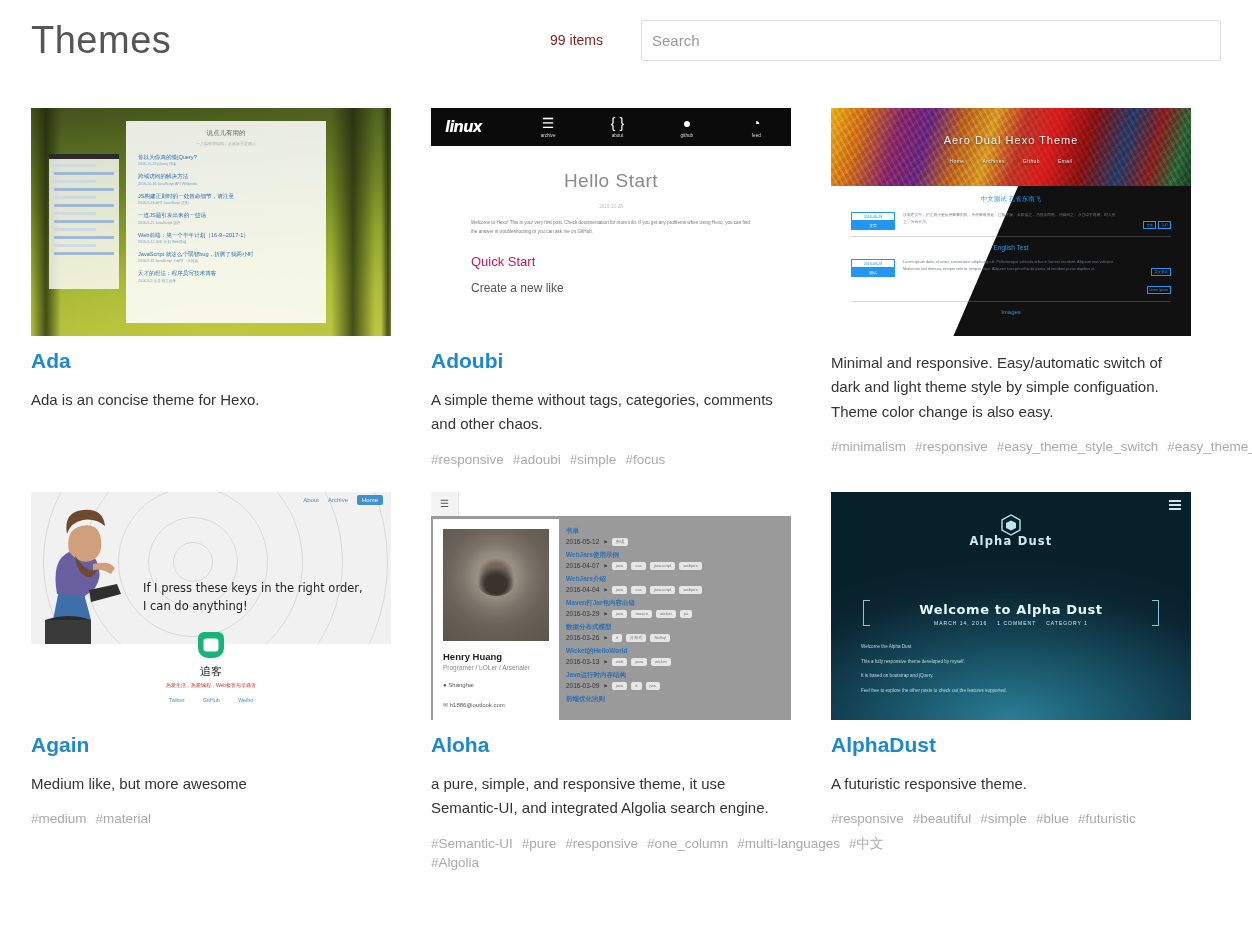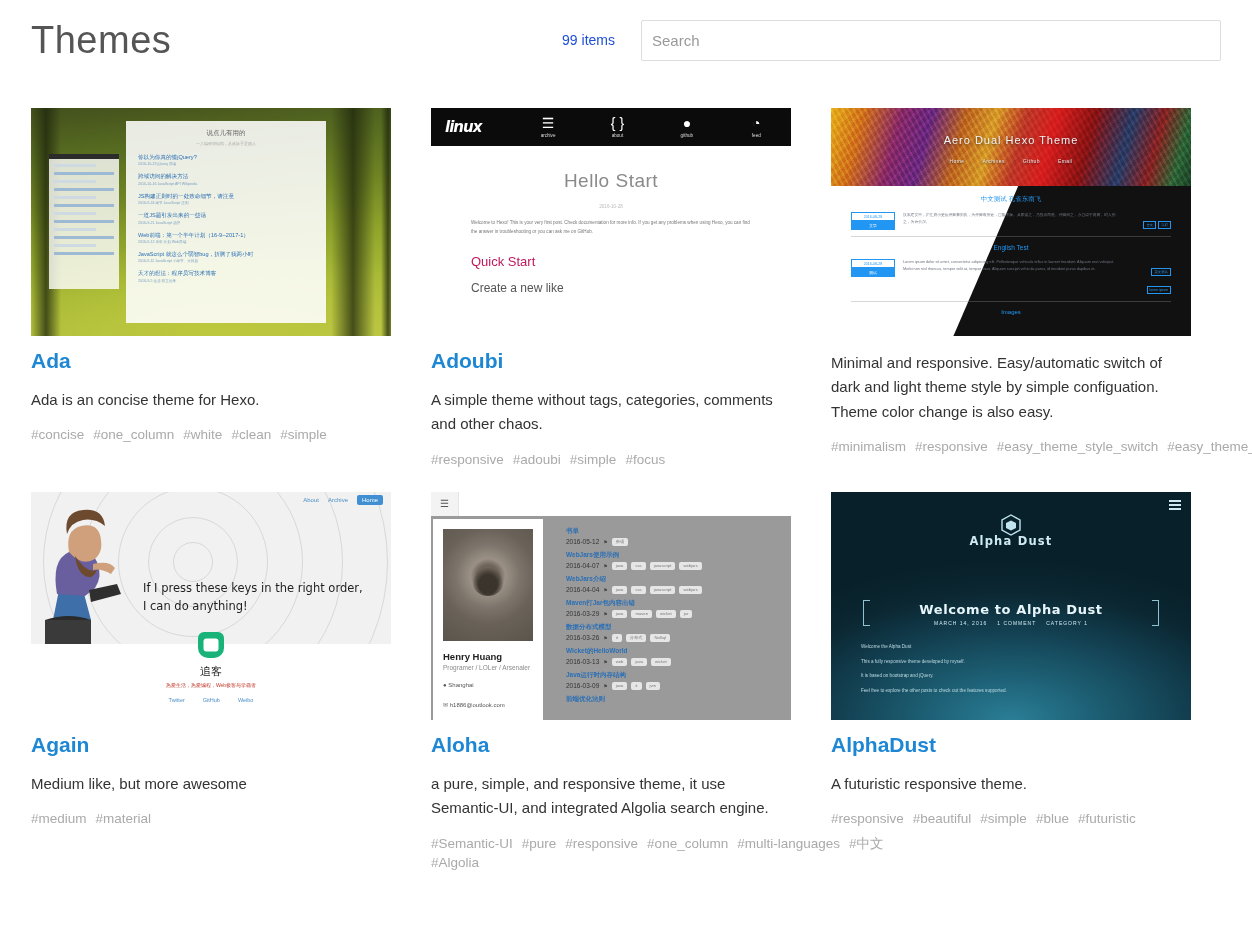--- a/index.html
+++ b/index.html
@@ -30,22 +30,22 @@
     margin: 0;
     white-space: nowrap;
   }
   .header-right {
     margin-left: auto;
     display: flex;
     align-items: center;
   }
   .item-count {
     font-size: 14px;
-    color: #1d4ed8;
-    margin-right: 26px;
+    color: #7f1d1d;
+    margin-right: 38px;
     white-space: nowrap;
   }
   .search-box {
     width: 580px;
     height: 41px;
     border: 1px solid #dddddd;
     border-radius: 2px;
     padding: 0 10px;
     font-size: 15px;
     font-family: "Liberation Sans", sans-serif;
@@ -263,21 +263,21 @@
 
   
   .t-aloha { background: #9a9a9a; position: relative; }
   .t-aloha .topbar { height: 24px; background: #ffffff; }
   .t-aloha .menubtn {
     width: 28px; height: 24px; background: #f3f3f3;
     display: flex; align-items: center; justify-content: center;
     color: #555; font-size: 10px; border-right: 1px solid #e5e5e5;
   }
   .t-aloha .prof {
-    position: absolute; left: 2px; top: 27px; width: 110px; bottom: 0;
+    position: absolute; left: 2px; top: 27px; width: 126px; bottom: 0;
     background: #fff;
   }
   .t-aloha .cat {
     margin: 10px; height: 112px;
     background:
       radial-gradient(circle at 50% 42%, #6e6459 0 14%, #9a9086 22%, #7d756b 40%, #6a6258 60%, #5a544c 100%),
       repeating-linear-gradient(45deg, #8a7f6e 0 4px, #7a715f 4px 8px);
   }
   .t-aloha .cat:after{
     content:""; display:block; position:relative; top:34%; left:32%;
@@ -404,23 +404,20 @@
           <i>2016-9-11   JavaScript 小细节、大问题</i>
         </div>
         <div class="post">
           <b>天才的想法：程序员写技术博客</b>
           <i>2016-9-5   生活 独立思考</i>
         </div>
       </div>
     </a>
     <a class="card-title">Ada</a>
     <p class="card-desc">Ada is an concise theme for Hexo.</p>
-    <div class="card-tags">
-      <span>#concise</span><span>#one_column</span><span>#white</span><span>#clean</span><span>#simple</span>
-    </div>
   </div>
 
   <div class="card">
     <a class="thumb t-adoubi">
       <div class="nav">
         <div class="logo">linux</div>
         <div class="nv">
           <span class="ic">☰</span>
           <span class="lb">archive</span>
         </div>

